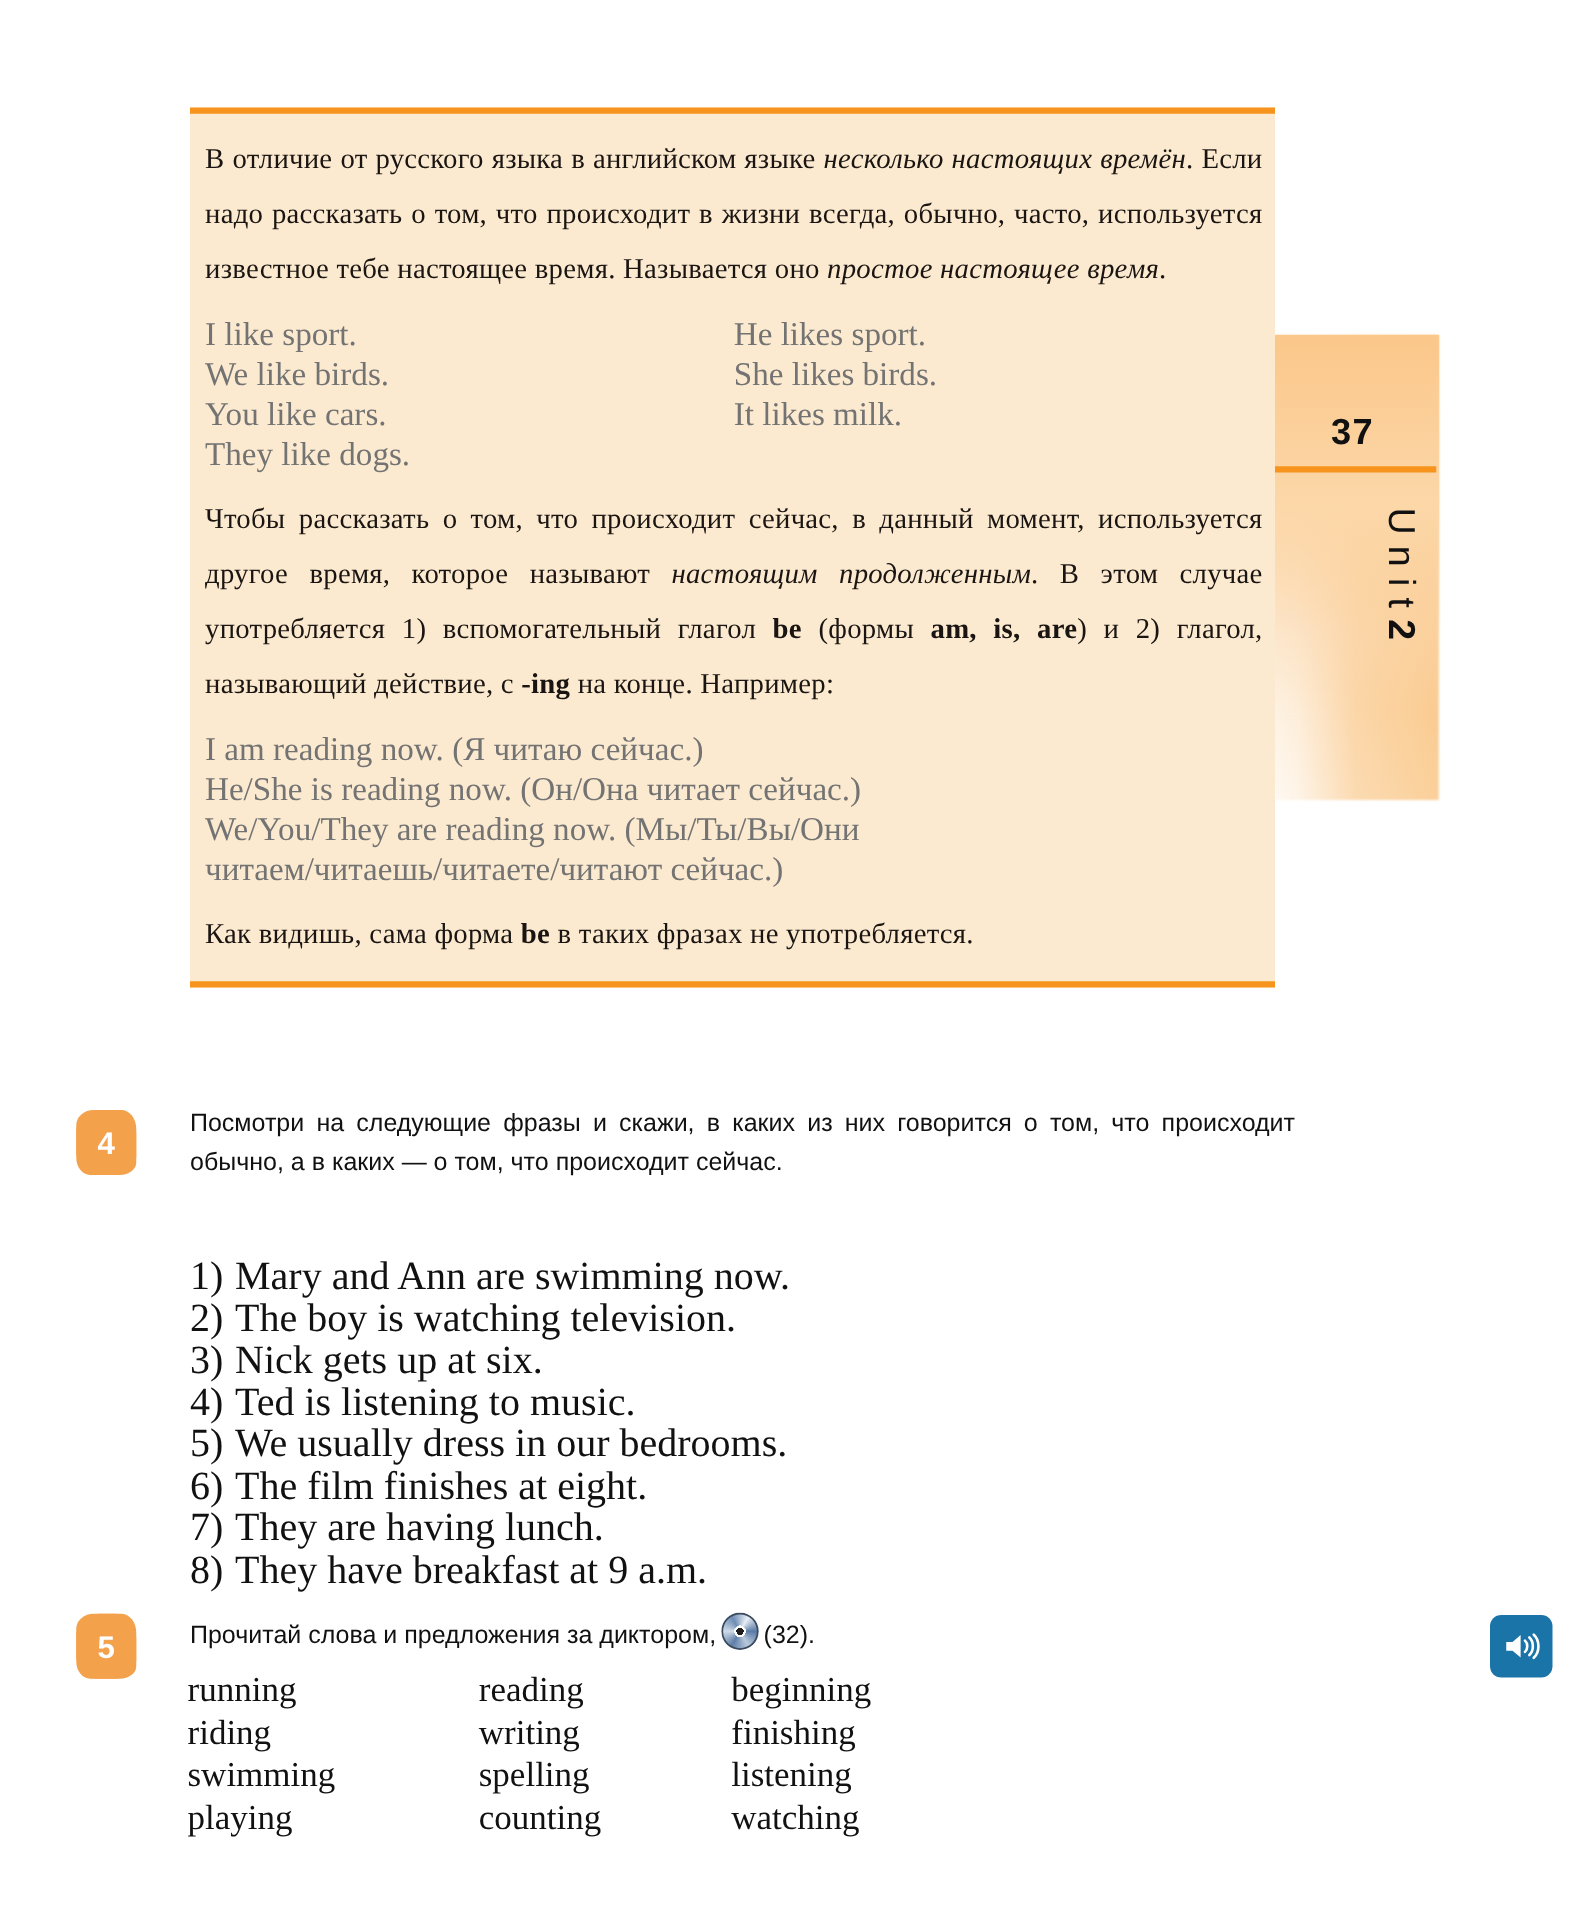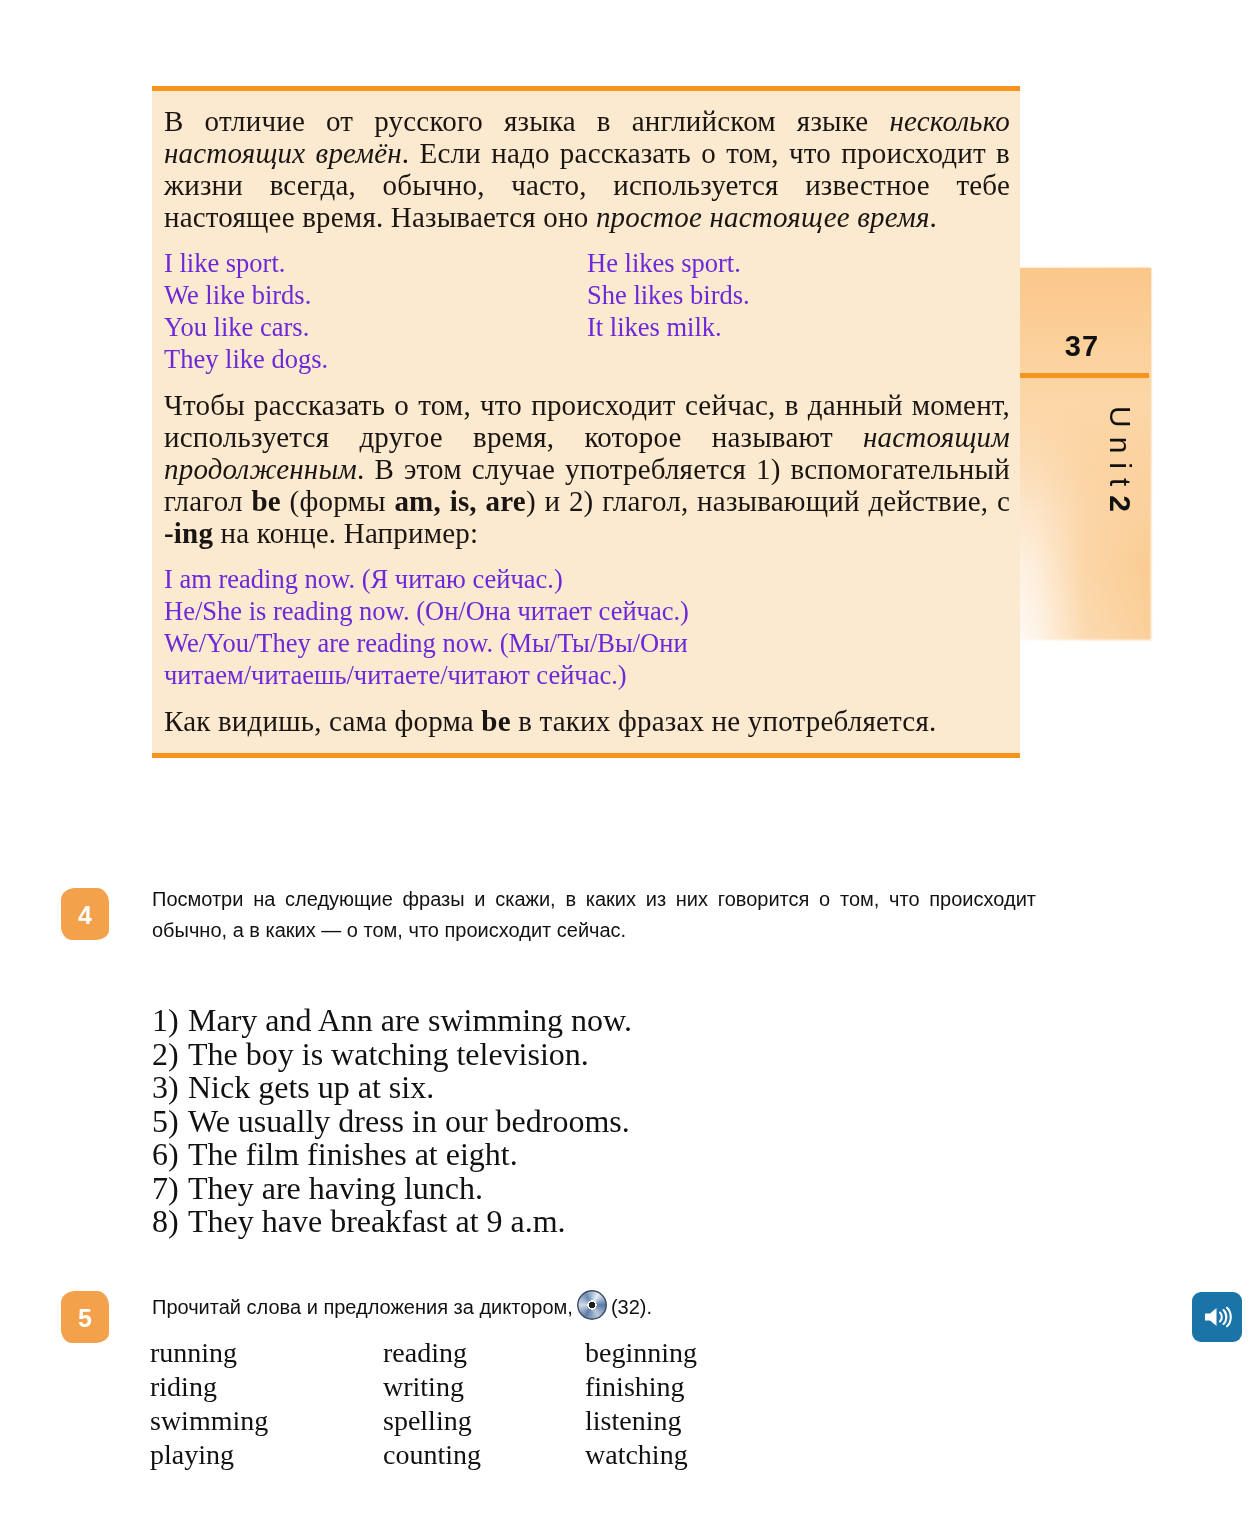--- a/index.html
+++ b/index.html
@@ -54,37 +54,37 @@
   .gbox{
     position:absolute;left:152px;top:86px;width:868px;
     background:#fbeacf;
     border-top:5px solid #f7941d;
     border-bottom:5px solid #f7941d;
     box-sizing:border-box;
     padding:14px 10px 12px 12px;
   }
   .gbox p{
     margin:0 0 14px 0;
-    font-size:29px;
-    line-height:32px;
+    font-size:23px;
+    line-height:44px;
     text-align:justify;
     color:#1a1512;
     letter-spacing:.2px;
   }
   .gbox p.last{margin-bottom:4px;}
   .gbox i{font-style:italic;}
   .gbox b{font-weight:bold;}
 
   .ex-columns{
     display:flex;
     margin:0 0 14px 0;
   }
   .ex-col{width:430px;}
   .ex-line{
-    font-size:26.5px;line-height:32px;color:#6d28d9;white-space:pre;
+    font-size:26.5px;line-height:32px;color:#737373;white-space:pre;
   }
   .plain-block{margin:0 0 14px 0;}
 
   
   .exercise{position:absolute;}
   .badge{
     position:absolute;
     width:46px;height:50px;
     background:#f4a14c;
     border-radius:16px 13px 15px 12px / 14px 16px 12px 15px;
@@ -187,20 +187,21 @@
       <span>4</span>
     </div>
     <div class="prompt" style="position:absolute;left:152px;top:0;width:884px;">Посмотри на следующие фразы и скажи, в каких из них говорится о том, что происходит обычно, а в каких — о том, что происходит сейчас.</div>
   </div>
 
   <div class="exercise" style="left:152px;top:1004px;width:700px;">
     <ul class="numlist">
       <li><span class="num">1)</span><span>Mary and Ann are swimming now.</span></li>
       <li><span class="num">2)</span><span>The boy is watching television.</span></li>
       <li><span class="num">3)</span><span>Nick gets up at six.</span></li>
+      <li><span class="num">4)</span><span>Ted is listening to music.</span></li>
       <li><span class="num">5)</span><span>We usually dress in our bedrooms.</span></li>
       <li><span class="num">6)</span><span>The film finishes at eight.</span></li>
       <li><span class="num">7)</span><span>They are having lunch.</span></li>
       <li><span class="num">8)</span><span>They have breakfast at 9 a.m.</span></li>
     </ul>
   </div>
 
   <div class="exercise" style="left:0;top:1292px;width:1050px;">
     <div class="badge" style="left:62px;top:0;">
       <span>5</span>

